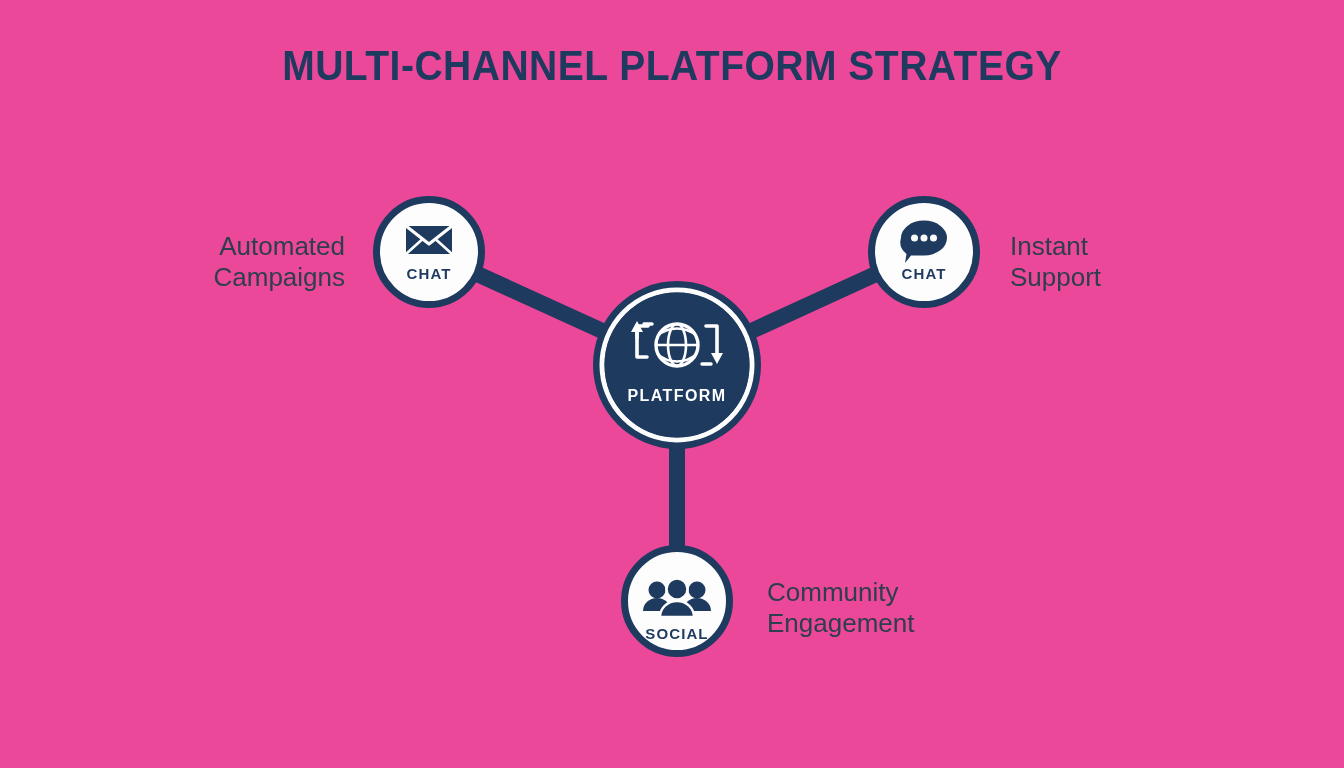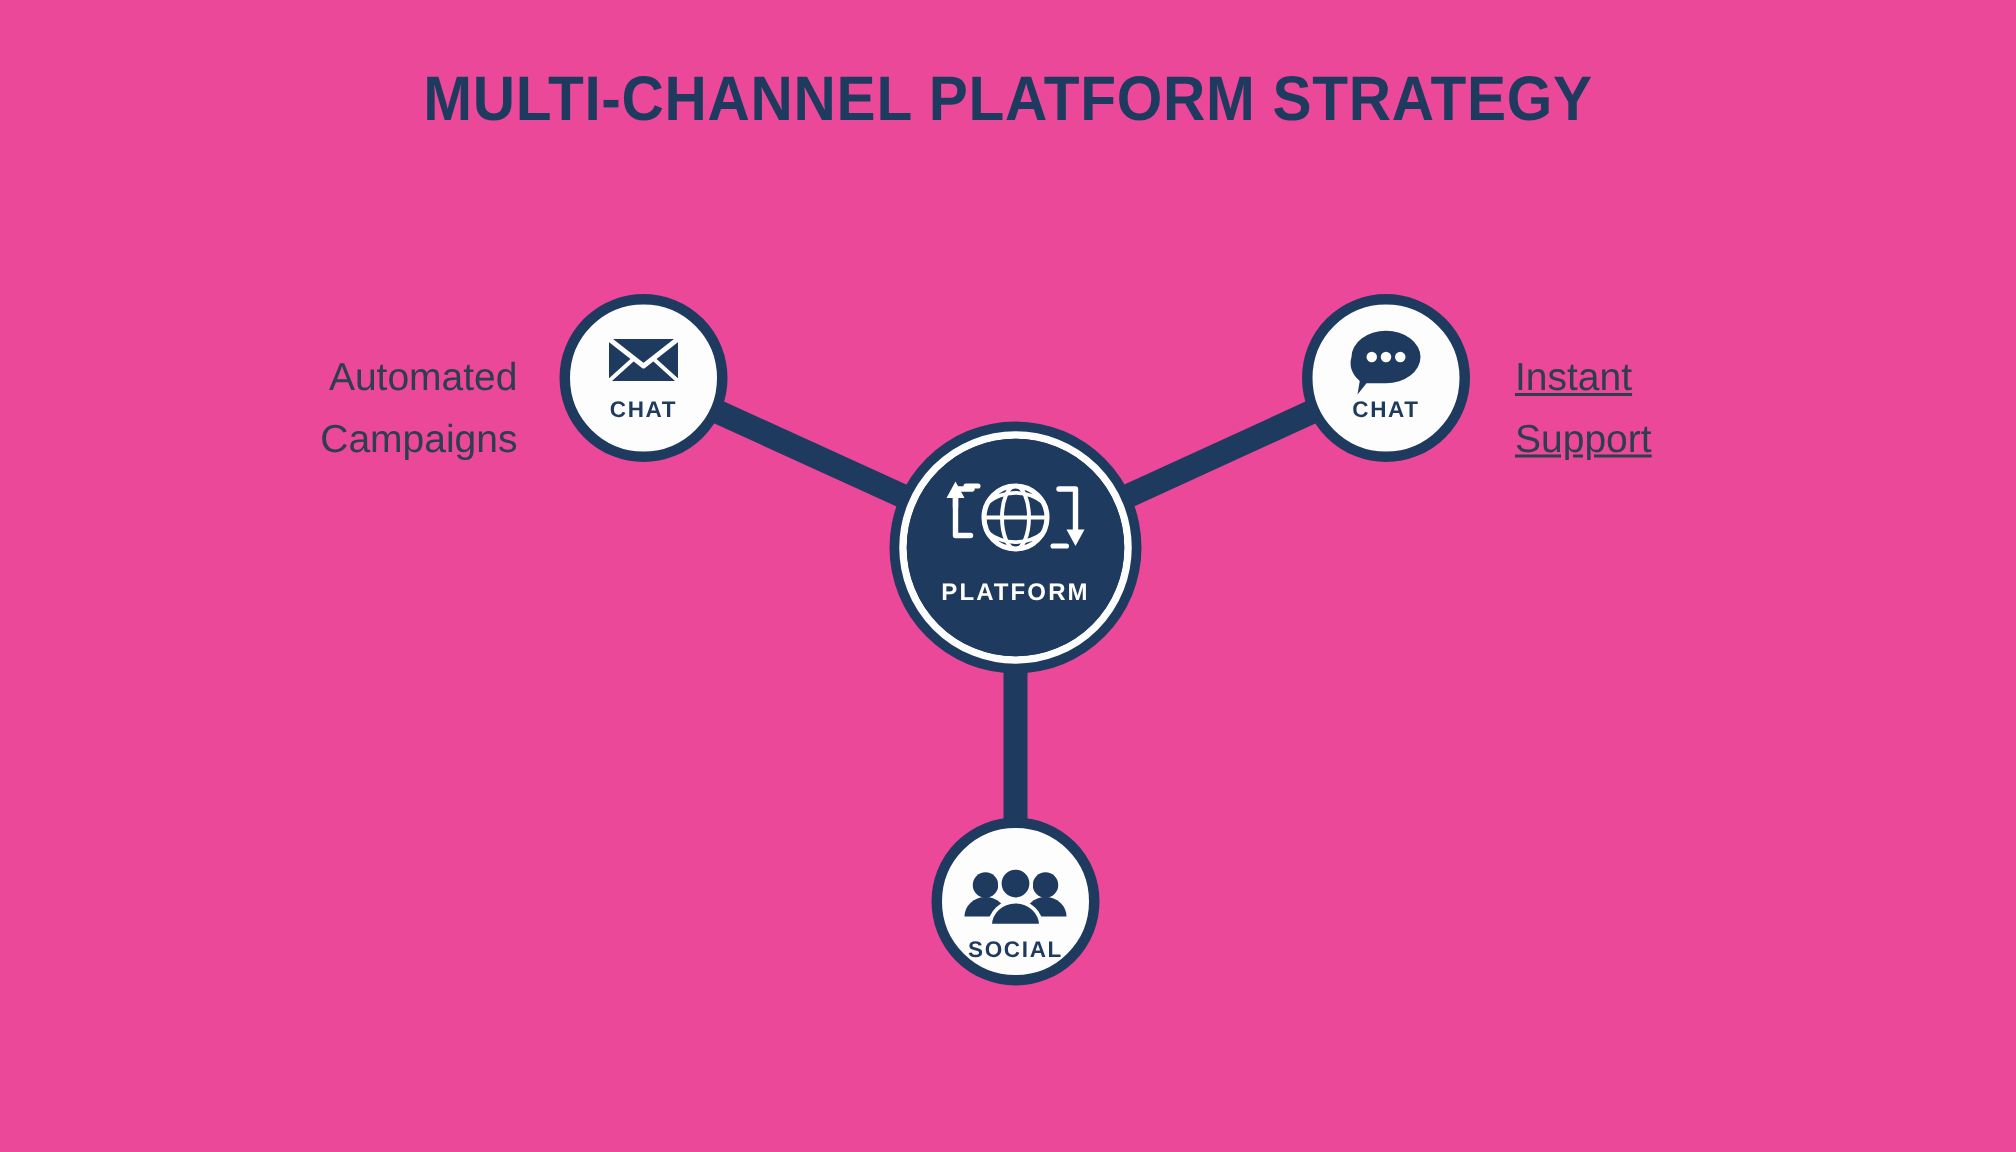--- a/index.html
+++ b/index.html
@@ -47,21 +47,21 @@
     top: 0;
     width: 1344px;
     height: 768px;
   }
 
   
   .side-label {
     position: absolute;
     font-family: "Liberation Sans", sans-serif;
     font-size: 26px;
-    line-height: 41px;
+    line-height: 31px;
     color: #2c3e50;
     white-space: pre-line;
     user-select: none;
   }
   .side-label.left  { text-align: right; }
   .side-label.right { text-align: left; }
 
   .node-caption {
     position: absolute;
     font-family: "Liberation Sans", sans-serif;
@@ -173,17 +173,19 @@
 
   <div class="node-caption" style="left:369px; top:265px; width:120px;">CHAT</div>
 
   <div class="node-caption" style="left:864px; top:265px; width:120px;">CHAT</div>
 
   <div class="node-caption" style="left:617px; top:625px; width:120px;">SOCIAL</div>
 
   <div class="side-label left" style="left:155px; top:231px; width:190px;">Automated
 Campaigns</div>
 
-  <div class="side-label right" style="left:1010px; top:231px; width:200px;text-decoration:underline;">Instant
+  <div class="side-label right" style="left:1010px; top:231px; width:200px;">Instant
 Support</div>
 
+  <div class="side-label right" style="left:767px; top:577px; width:230px;">Community
+Engagement</div>
 
 </div>
 
 </body></html>

